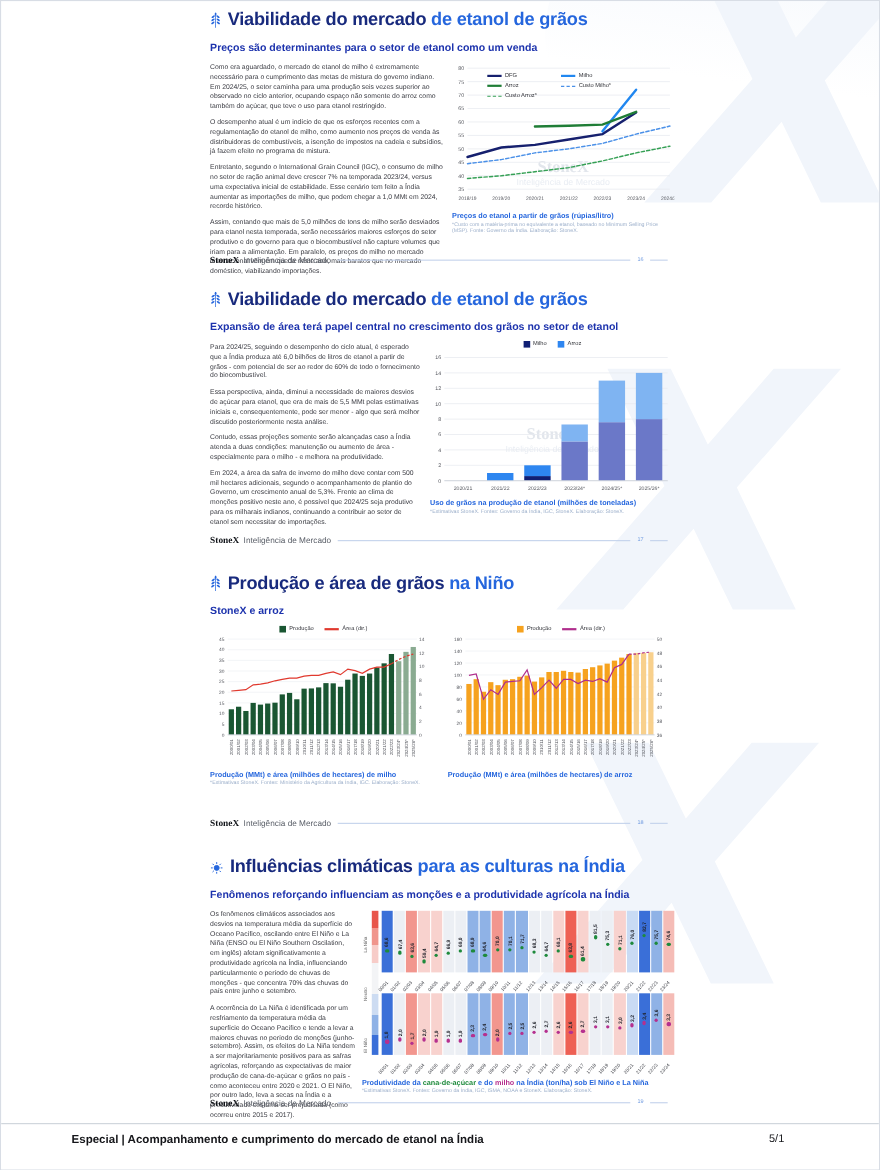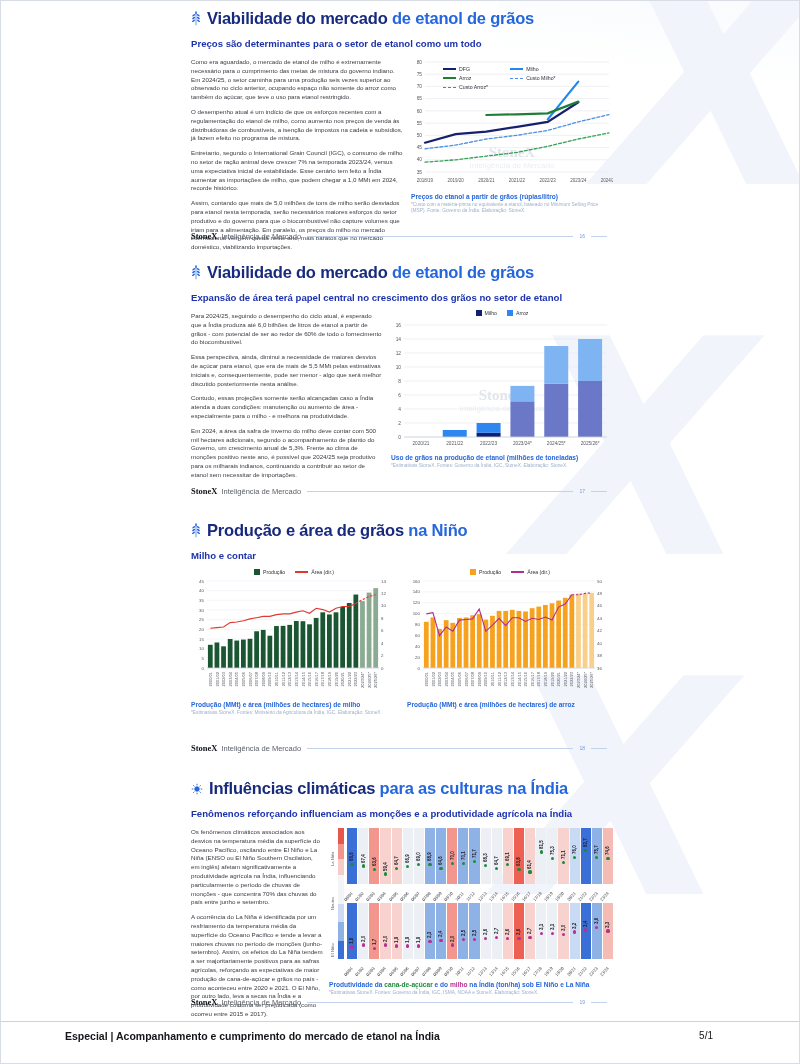--- a/index.html
+++ b/index.html
@@ -87,21 +87,21 @@
           <ellipse cx="3.2" cy="8.4" rx="2.1" ry="1" transform="rotate(-35 3.2 8.4)"></ellipse>
               <ellipse cx="8.8" cy="8.4" rx="2.1" ry="1" transform="rotate(35 8.8 8.4)"></ellipse>
           <ellipse cx="3" cy="11.8" rx="2.1" ry="1" transform="rotate(-35 3 11.8)"></ellipse>
               <ellipse cx="9" cy="11.8" rx="2.1" ry="1" transform="rotate(35 9 11.8)"></ellipse>
           <ellipse cx="6" cy="2" rx="1" ry="1.7"></ellipse>
             </g>
           </svg>
       </span>
       <h1><span class="t-dark">Viabilidade do mercado</span><span class="t-blue"> de etanol de grãos</span></h1>
     </header>
-    <h2 class="subtitle">Preços são determinantes para o setor de etanol como um todo</h2>
+    <h2 class="subtitle">Preços são determinantes para o setor de etanol como um venda</h2>
     <div class="cols">
       <div class="textcol" style="width:212px;">
           <p>Como era aguardado, o mercado de etanol de milho é extremamente necessário para o cumprimento das metas de mistura do governo indiano. Em 2024/25, o setor caminha para uma produção seis vezes superior ao observado no ciclo anterior, ocupando espaço não somente do arroz como também do açúcar, que teve o uso para etanol restringido.</p>
           <p>O desempenho atual é um indício de que os esforços recentes com a regulamentação do etanol de milho, como aumento nos preços de venda às distribuidoras de combustíveis, a isenção de impostos na cadeia e subsídios, já fazem efeito no programa de mistura.</p>
           <p>Entretanto, segundo o International Grain Council (IGC), o consumo de milho no setor de ração animal deve crescer 7% na temporada 2023/24, versus uma expectativa inicial de estabilidade. Esse cenário tem feito a Índia aumentar as importações de milho, que podem chegar a 1,0 MMt em 2024, recorde histórico.</p>
           <p>Assim, contando que mais de 5,0 milhões de tons de milho serão desviados para etanol nesta temporada, serão necessários maiores esforços do setor produtivo e do governo para que o biocombustível não capture volumes que iriam para a alimentação. Em paralelo, os preços do milho no mercado internacional vêm em queda neste ano, mais baratos que no mercado doméstico, viabilizando importações.</p>
         </div>
       <div class="chartcol" style="width:202px;margin-left:8px;margin-top:-4px;">
         <div class="chart-wm">
             <span class="wm-brand">StoneX</span>
@@ -285,21 +285,21 @@
           <ellipse cx="3.2" cy="8.4" rx="2.1" ry="1" transform="rotate(-35 3.2 8.4)"></ellipse>
               <ellipse cx="8.8" cy="8.4" rx="2.1" ry="1" transform="rotate(35 8.8 8.4)"></ellipse>
           <ellipse cx="3" cy="11.8" rx="2.1" ry="1" transform="rotate(-35 3 11.8)"></ellipse>
               <ellipse cx="9" cy="11.8" rx="2.1" ry="1" transform="rotate(35 9 11.8)"></ellipse>
           <ellipse cx="6" cy="2" rx="1" ry="1.7"></ellipse>
             </g>
           </svg>
       </span>
       <h1><span class="t-dark">Produção e área de grãos</span><span class="t-blue"> na Niño</span></h1>
     </header>
-    <h2 class="subtitle">Milho e contar</h2>
+    <h2 class="subtitle">StoneX e arroz</h2>
     <div class="charts2">
       <div class="c3col">
         <div class="legend-center" id="legend3">
             <span class="lg-item">
               <span class="lg-sq" style="background:#1a5632"></span>
               <span>Produção</span>
             </span>
             <span class="lg-item">
               <span class="lg-line" style="border-top-color:#e0392e"></span>
               <span>Área (dir.)</span>

